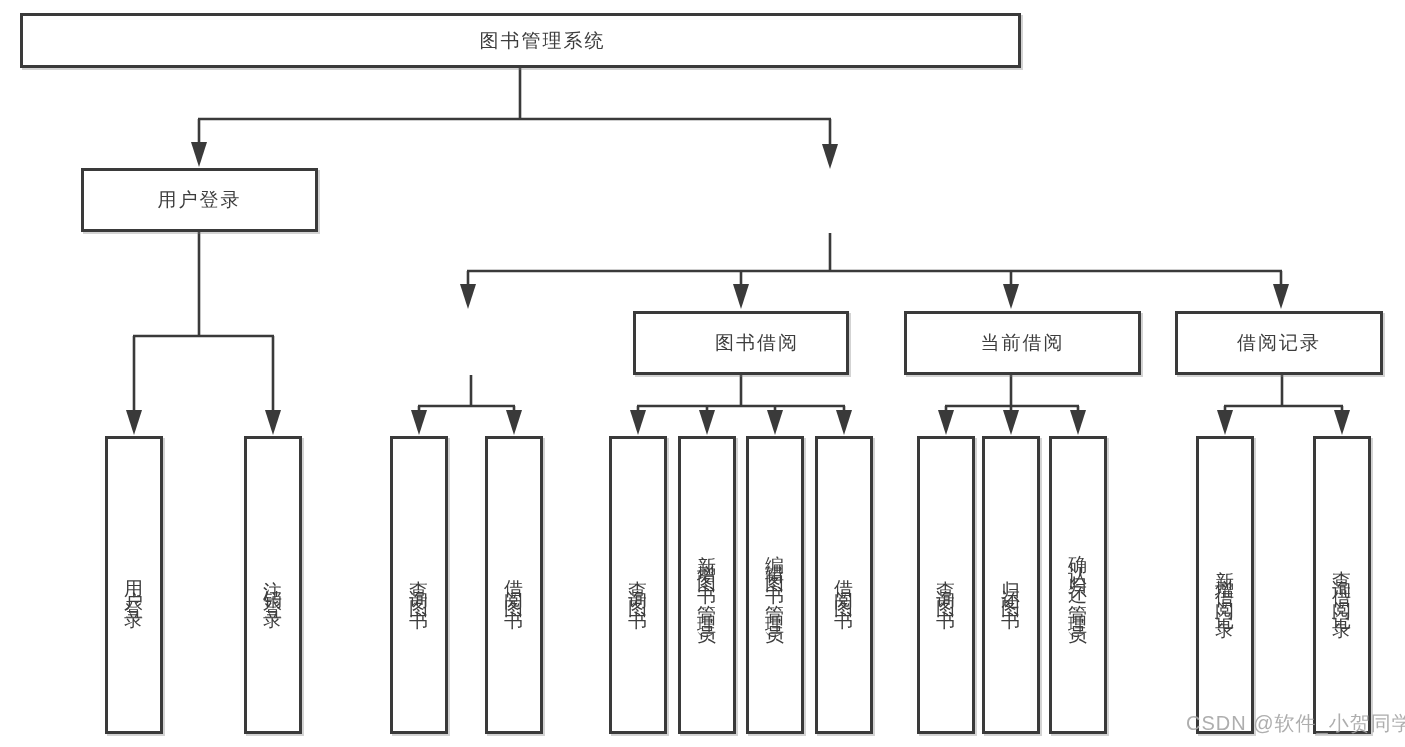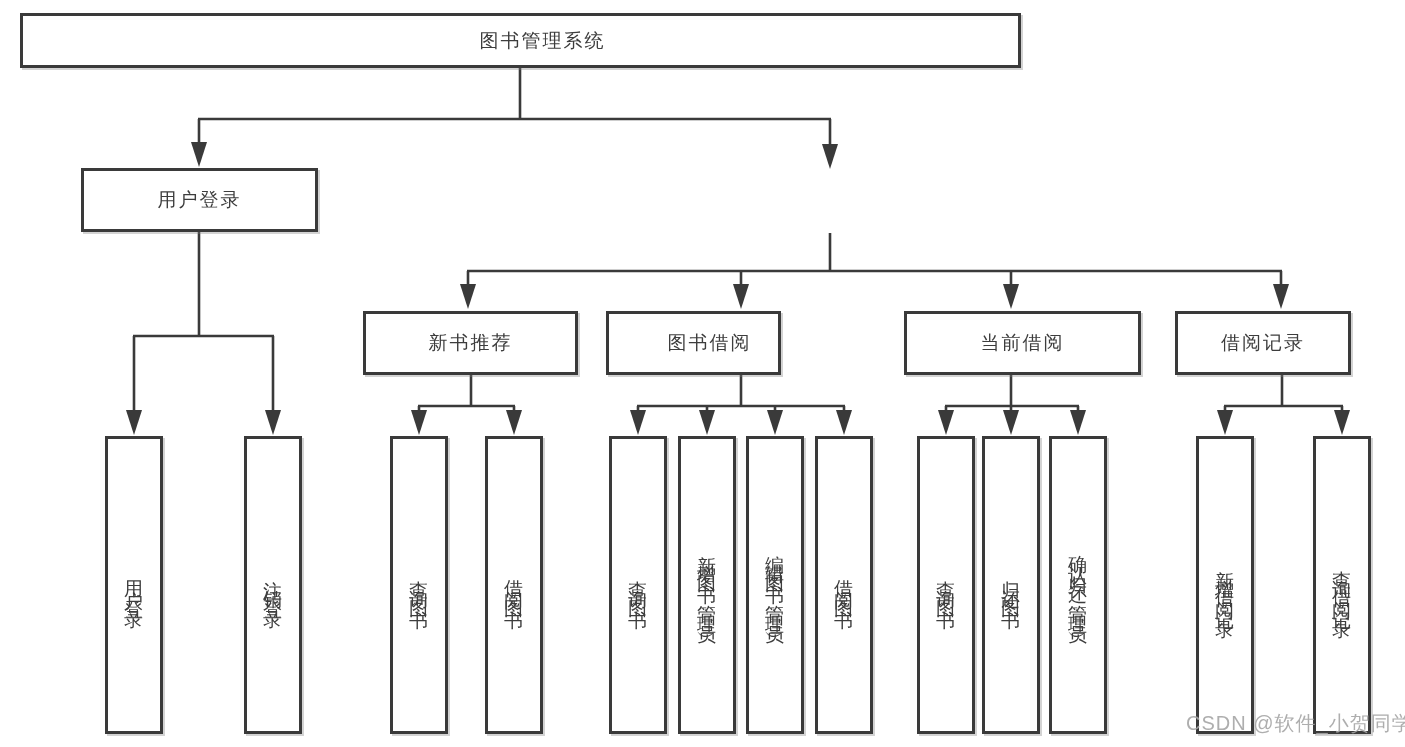--- a/index.html
+++ b/index.html
@@ -141,30 +141,27 @@
   </svg>
 
   <div class="node" style="left:20px; top:13px; width:1001px; height:55px;padding-left:44px;">
     <span>图书管理系统</span>
   </div>
 
   <div class="node" style="left:81px; top:168px; width:237px; height:64px;">
     <span>用户登录</span>
   </div>
 
-  <div class="node" style="left:363px; top:311px; width:215px; height:64px;">
-    <span>新书推荐</span>
-  </div>
-  <div class="node" style="left:606px; top:311px; width:175px; height:64px;padding-left:32px;">
+  <div class="node" style="left:633px; top:311px; width:216px; height:64px;padding-left:32px;">
     <span>图书借阅</span>
   </div>
   <div class="node" style="left:904px; top:311px; width:237px; height:64px;">
     <span>当前借阅</span>
   </div>
-  <div class="node" style="left:1175px; top:311px; width:176px; height:64px;">
+  <div class="node" style="left:1175px; top:311px; width:208px; height:64px;">
     <span>借阅记录</span>
   </div>
 
   <div class="node vertical" style="left:105px; top:436px; width:58px; height:298px;">
     <span>用户登录</span>
   </div>
   <div class="node vertical" style="left:244px; top:436px; width:58px; height:298px;">
     <span>注销登录</span>
   </div>
 

